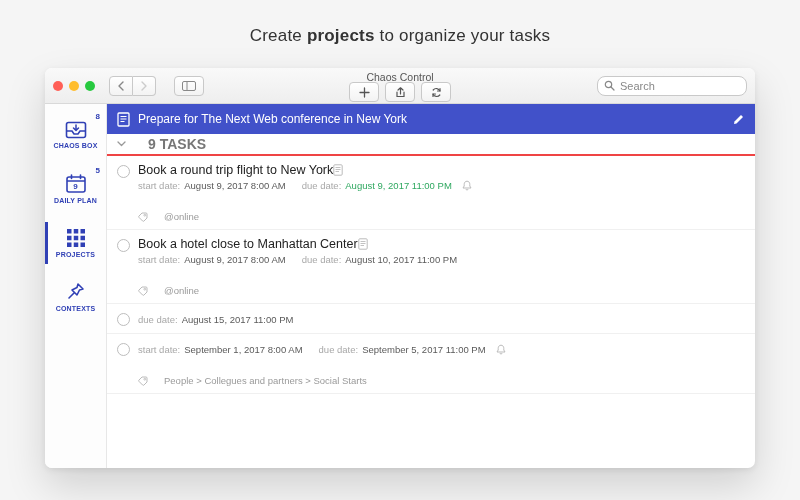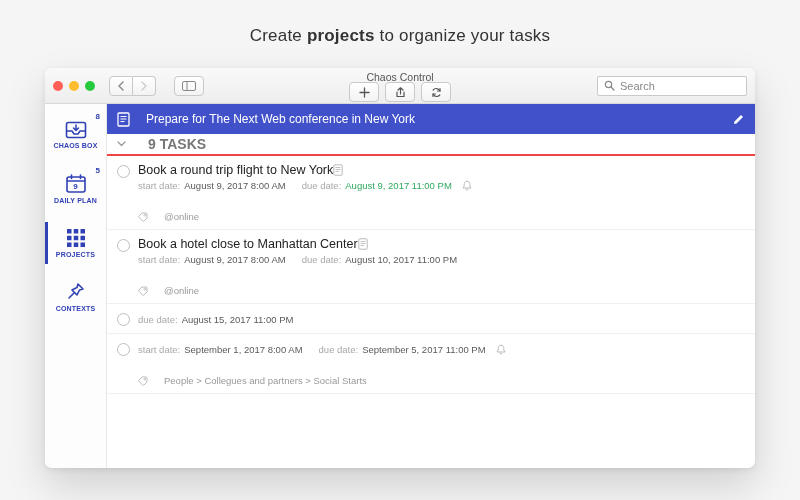--- a/index.html
+++ b/index.html
@@ -65,21 +65,21 @@
     position: absolute; left: 50%; transform: translateX(-50%);
     display: flex; gap: 6px; top: 8px; pointer-events: auto;
   }
   
   .titlebar { flex-wrap: nowrap; }
   .apptitle { top: 3px; font-size: 10.5px; }
   .centerbuttons .segbtn { width: 30px; padding: 0; }
   .searchbox {
     margin-left: auto;
     height: 20px; width: 150px;
-    background: #fff; border: 1px solid #c9c9c9; border-radius: 2px;
+    background: #fff; border: 1px solid #c9c9c9; border-radius: 8px;
     display: flex; align-items: center; gap: 5px;
     padding: 0 6px; font-size: 11px; color: #888;
   }
   .searchbox svg { flex: none; }
   .body { flex: 1; display: flex; overflow: hidden; }
   .sidebar {
     width: 62px; border-right: 1px solid #e7e7e7;
     background: #fdfdfd;
     display: flex; flex-direction: column;
     padding-top: 4px;
@@ -102,21 +102,21 @@
   .side-item .badge {
     position: absolute; top: 4px; right: 6px;
     font-size: 8px; color: #3040b5; font-weight: 600;
   }
   .main { flex: 1; display: flex; flex-direction: column; overflow: hidden; }
   .project-header {
     background: #4151c9;
     color: #fff;
     height: 30px;
     display: flex; align-items: center;
-    padding: 0 10px; gap: 16px;
+    padding: 0 10px; gap: 8px;
     font-size: 12px;
   }
   .project-header .title { font-weight: 500; flex: 1; white-space: nowrap; overflow: hidden; text-overflow: ellipsis; }
   .section-header {
     height: 22px; display: flex; align-items: center;
     padding: 0 10px; gap: 22px;
     border-bottom: 2px solid #ef4444;
     font-size: 14px; color: #777; font-weight: 600;
   }
   .tasklist { flex: 1; overflow: hidden; }

